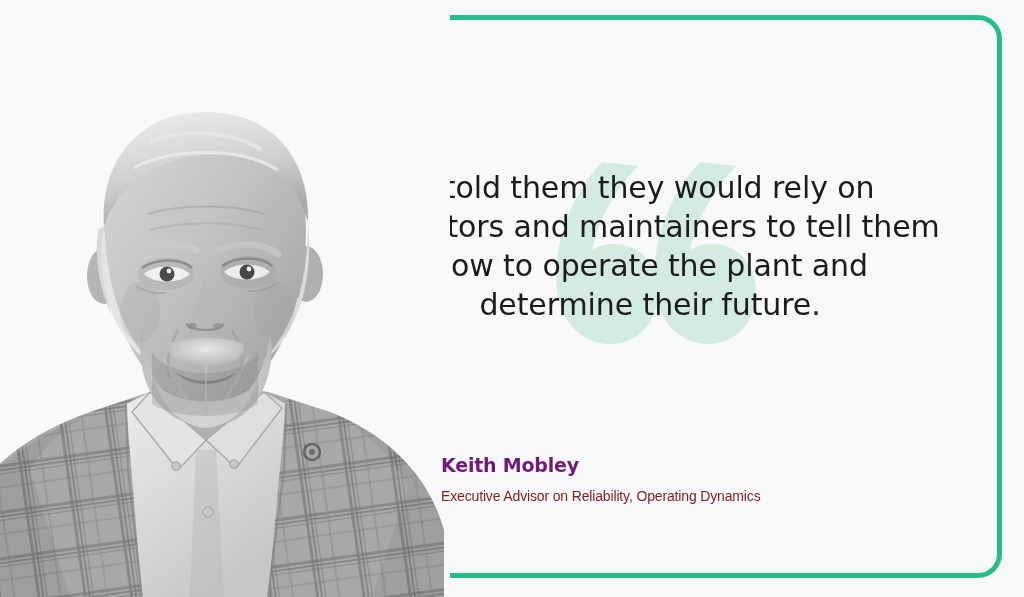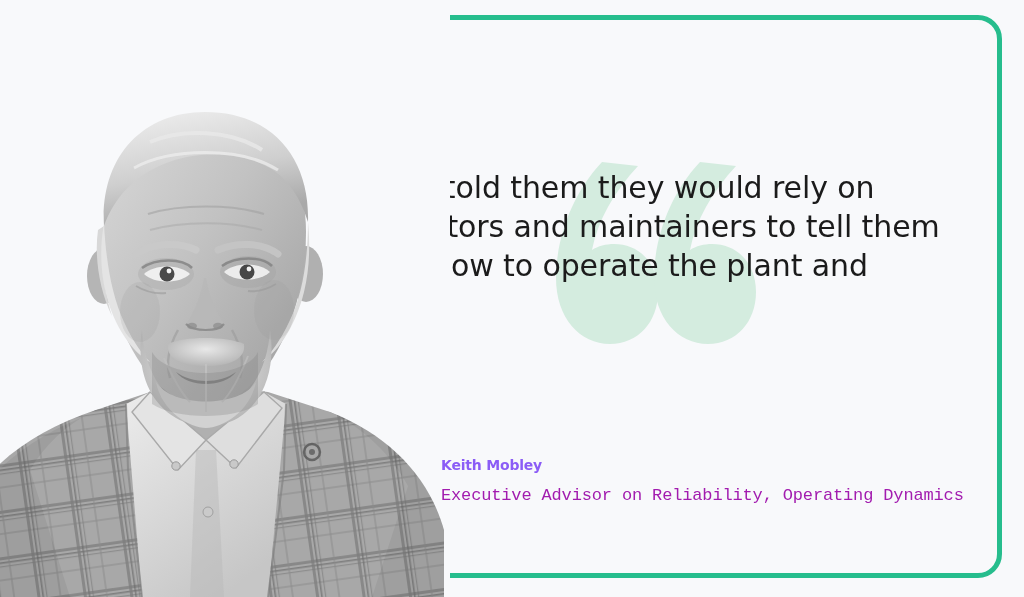--- a/index.html
+++ b/index.html
@@ -65,33 +65,33 @@
 
   
   #attribution {
     position: absolute;
     left: 441px;
     top: 452px;
     width: 520px;
     z-index: 6;
   }
   #attrib-name {
-    font-size: 14px;
+    font-size: 19px;
     font-weight: bold;
-    color: #8b5cf6;
+    color: #701a75;
     line-height: 27px;
     letter-spacing: -0.2px;
     font-family: "DejaVu Sans", sans-serif;
   }
   #attrib-role {
     margin-top: 4px;
-    font-size: 17px;
+    font-size: 14px;
     line-height: 26px;
-    color: #a21caf;
-    font-family: Liberation Mono, monospace;
+    color: #7f1d1d;
+    font-family: Liberation Sans, sans-serif;
     letter-spacing: -0.15px;
   }
   #attrib-role .rline { display: block; white-space: nowrap; }
 
   
   #portrait {
     position: absolute;
     left: 0px;
     top: 0px;
     width: 450px;
@@ -116,20 +116,21 @@
         <path d="M160 12 C128 46 114 92 114 128 C114 168 138 194 168 194 C196 194 216 172 216 142
                  C216 114 198 94 172 94 C164 94 156 96 150 100 C156 70 172 42 196 16 Z"></path>
       </g>
     </svg>
   </div>
 
   <div id="quote-text" style="color: rgb(27, 27, 27);">
     <span class="qline">I told them they would rely on</span>
     <span class="qline">operators and maintainers to tell them</span>
     <span class="qline">how to operate the plant and</span>
+    <span class="qline">determine their future.</span>
   </div>
 
   <div id="attribution">
     <div id="attrib-name">Keith Mobley</div>
     <div id="attrib-role">
       <span class="rline">Executive Advisor on Reliability, Operating Dynamics</span>
     </div>
   </div>
 
   <div id="portrait">

